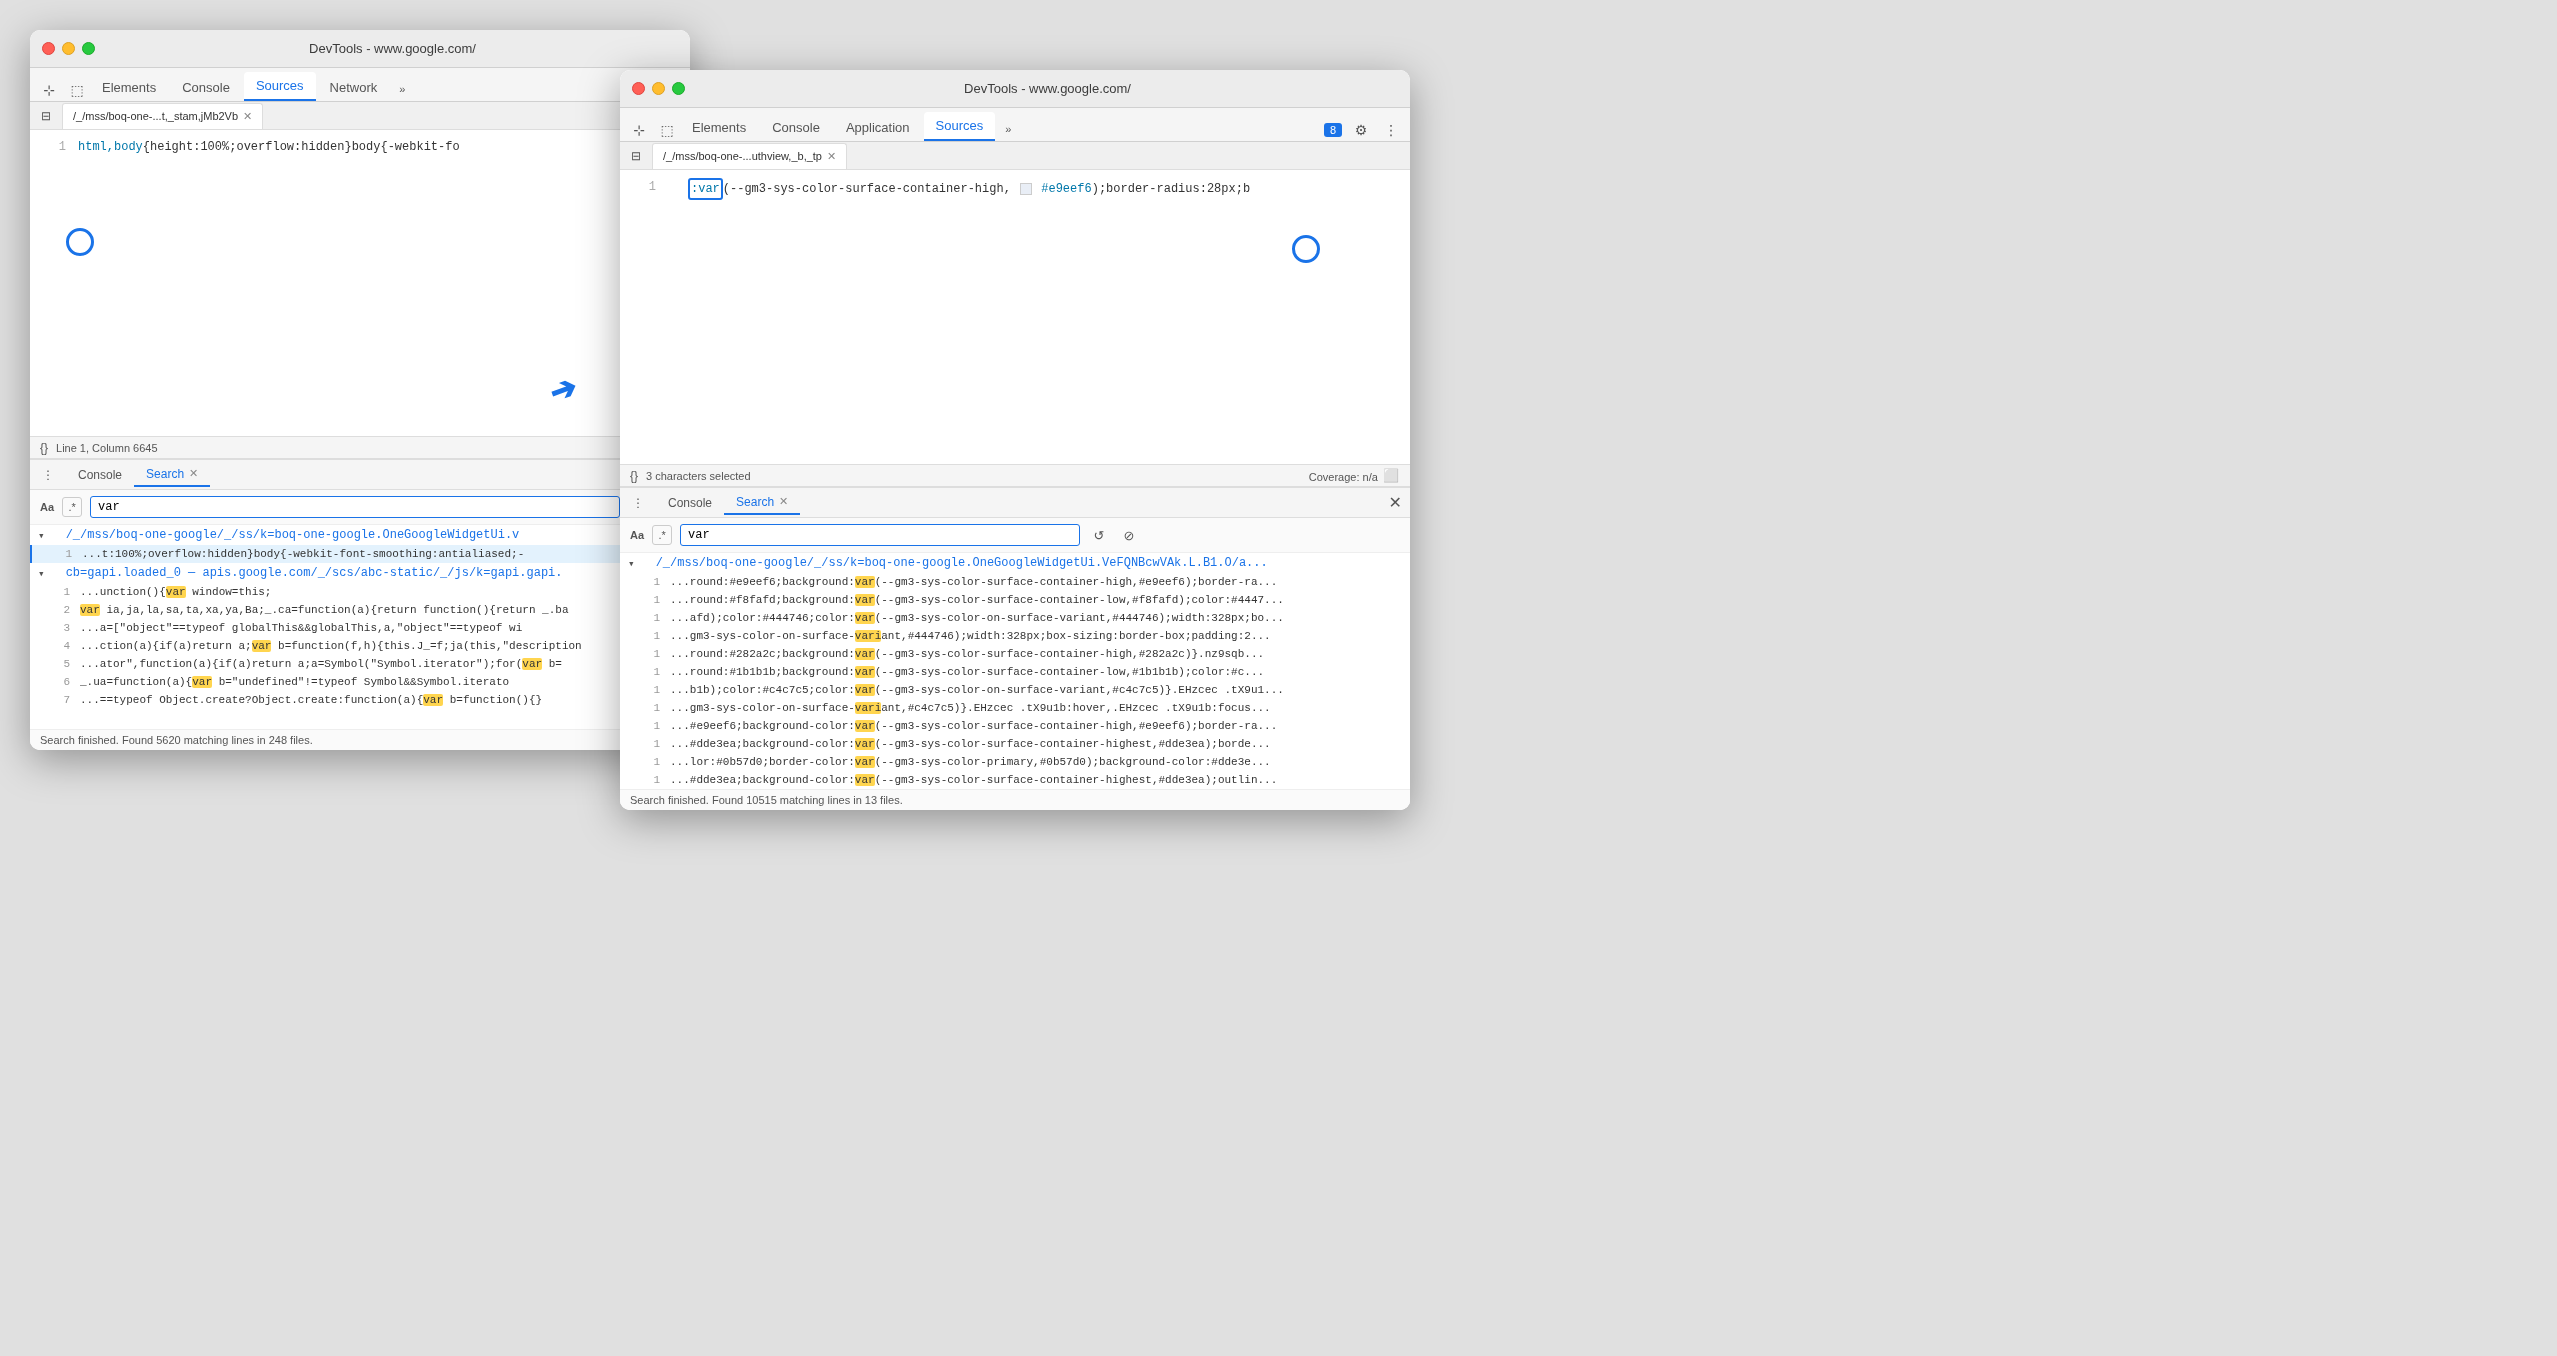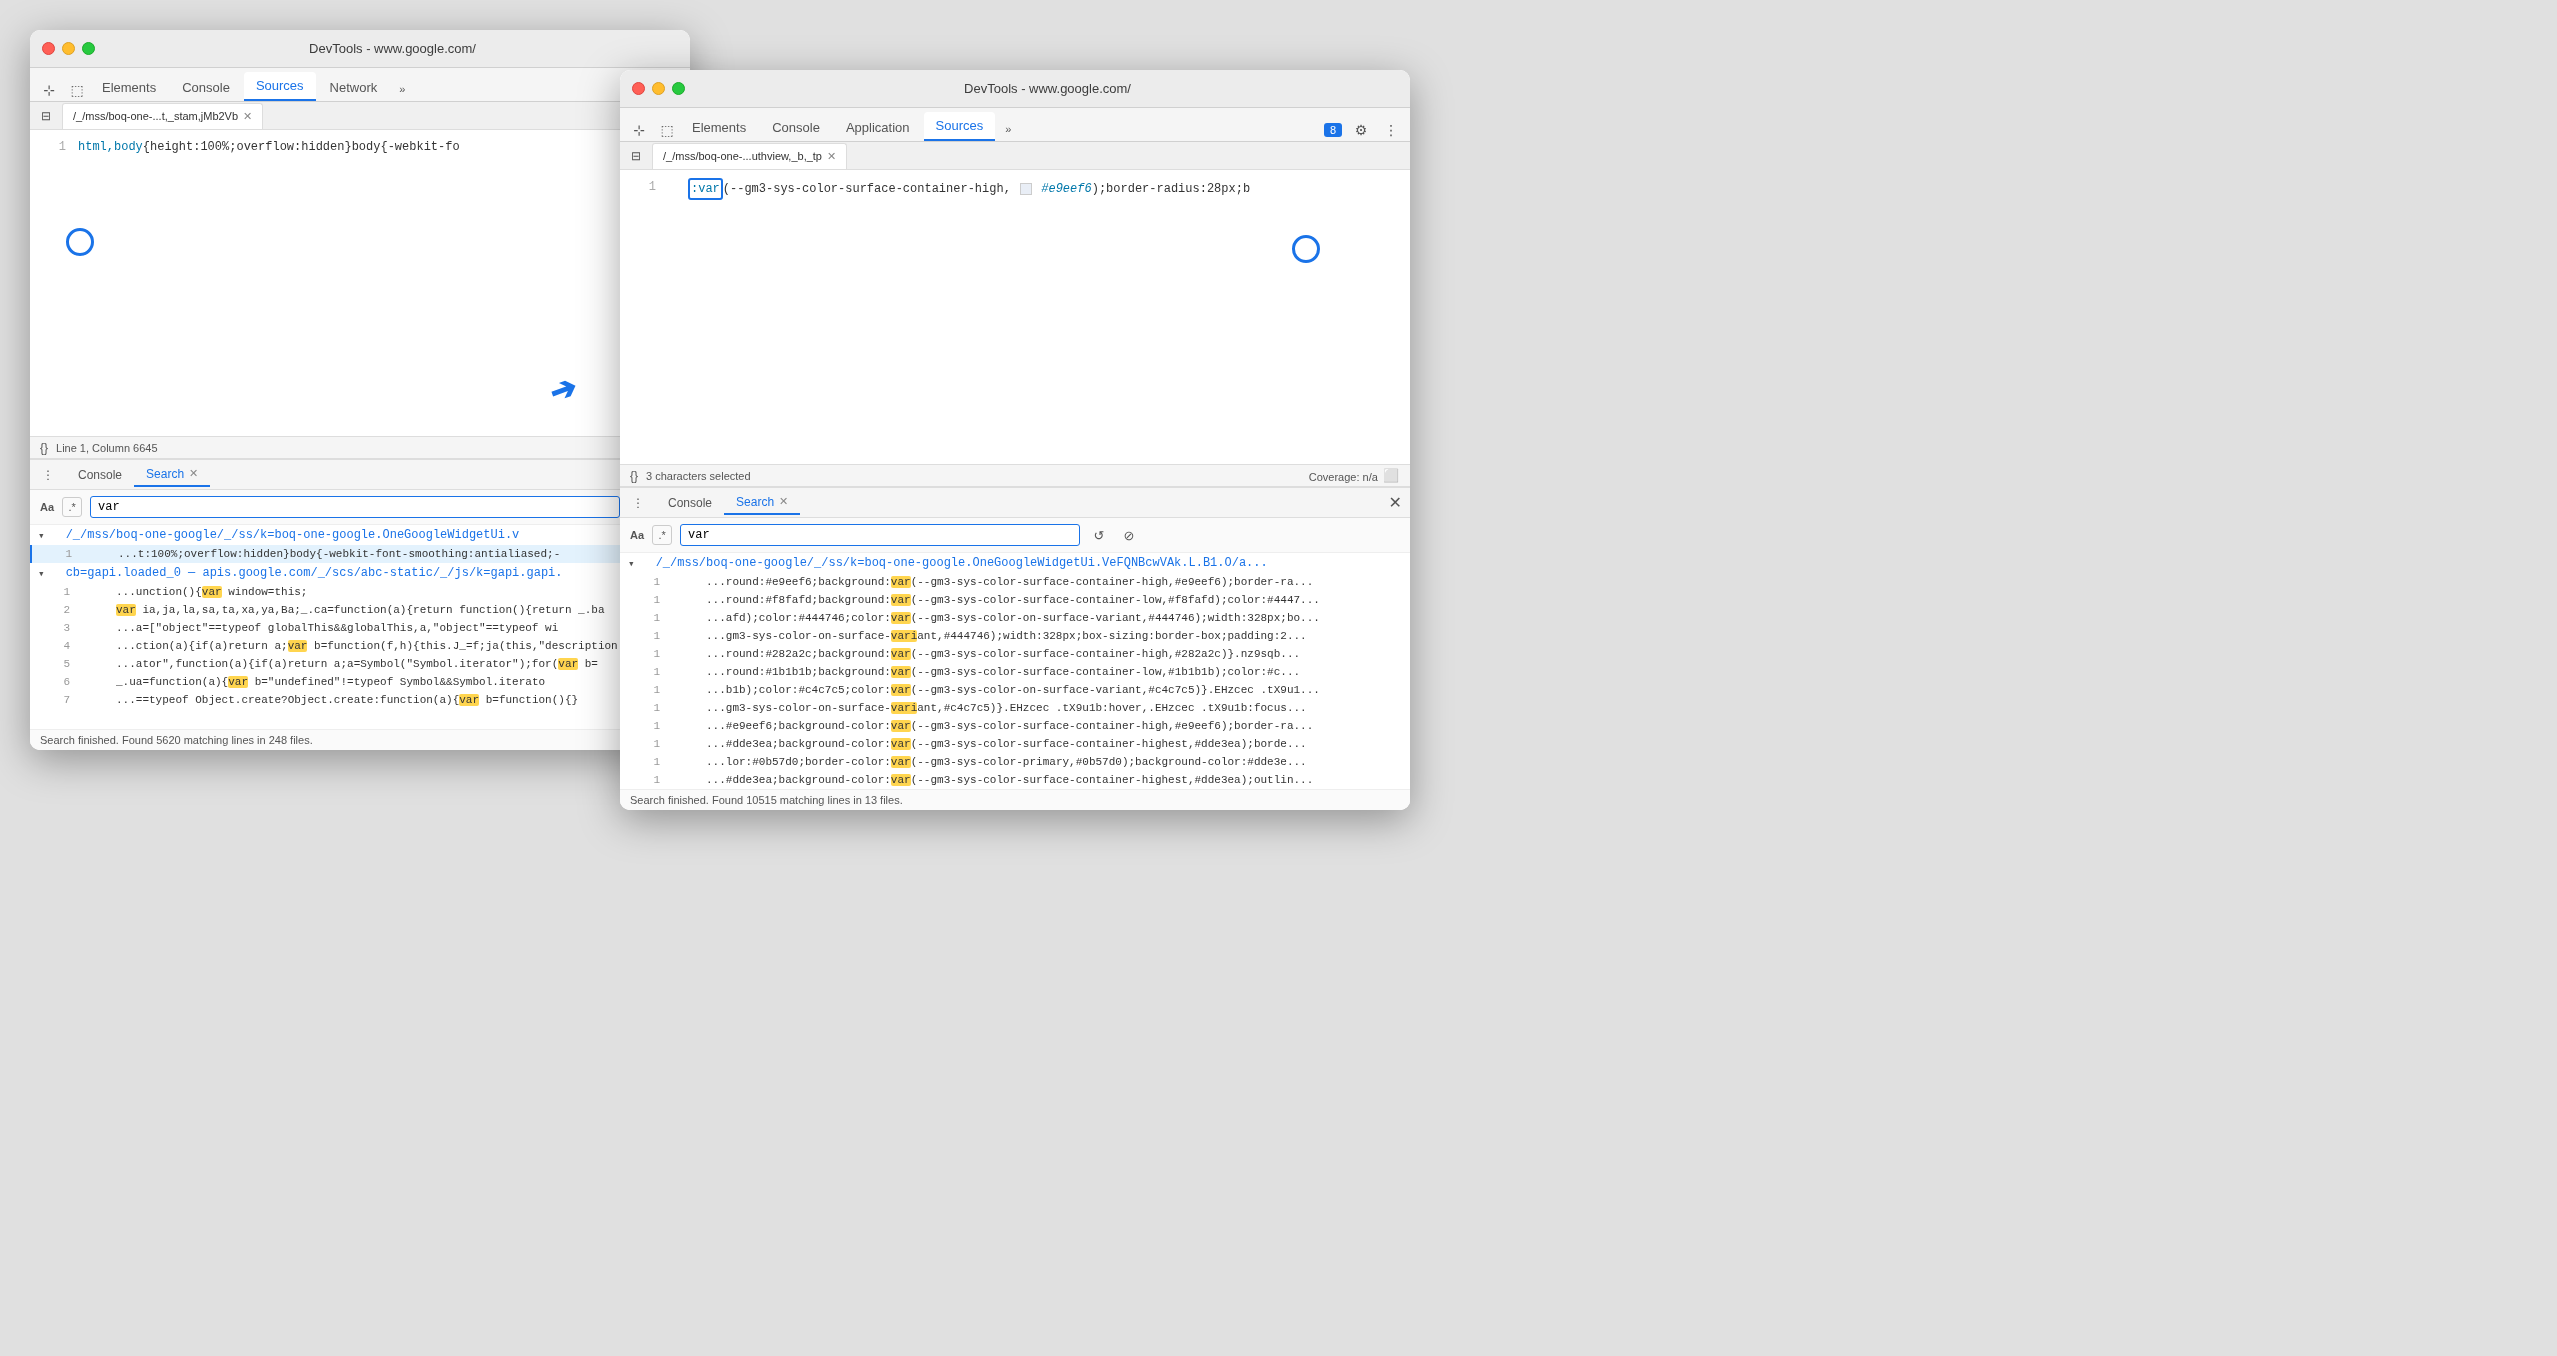--- a/index.html
+++ b/index.html
@@ -323,21 +323,20 @@
       text-align: right;
       margin-right: 10px;
       flex-shrink: 0;
     }
 
     .result-text {
       color: #333;
       white-space: nowrap;
       overflow: hidden;
       text-overflow: ellipsis;
-      margin-left: 36px;
     }
 
     .highlight-match {
       background: #ffd54f;
       border-radius: 2px;
     }
 
     .search-status {
       padding: 4px 10px;
       font-size: 11px;
@@ -519,21 +518,21 @@
         <span class="file-tab-close">✕</span>
       </div>
     </div>
 
     <div class="code-area" style="height: 80px;">
       <div class="code-line">
         <span class="line-num">1</span>
         <span class="code-content">
           <span class="var-highlight-box">:var</span><span style="color:#333;">(--gm3-sys-color-surface-container-high,</span>
           <span style="display:inline-block; width:12px; height:12px; background:#e9eef6; border:1px solid #ccc; vertical-align:middle; margin:0 2px;"></span>
-          <span style="color:#07a;font-style:italic;">#e9eef6</span><span style="color:#333;">);border-radius:28px;b</span>
+          <span style="color:#07a;">#e9eef6</span><span style="color:#333;">);border-radius:28px;b</span>
         </span>
       </div>
     </div>
 
     <div class="status-bar">
       <span style="margin-right:8px; color:#555; font-size:12px;">{}</span>
       <span>3 characters selected</span>
       <div style="margin-left:auto; display:flex; align-items:flex-end; gap:6px;">
         <span>Coverage: n/a</span>
         <div style="font-size:13px; color:#555;">⬜</div>

